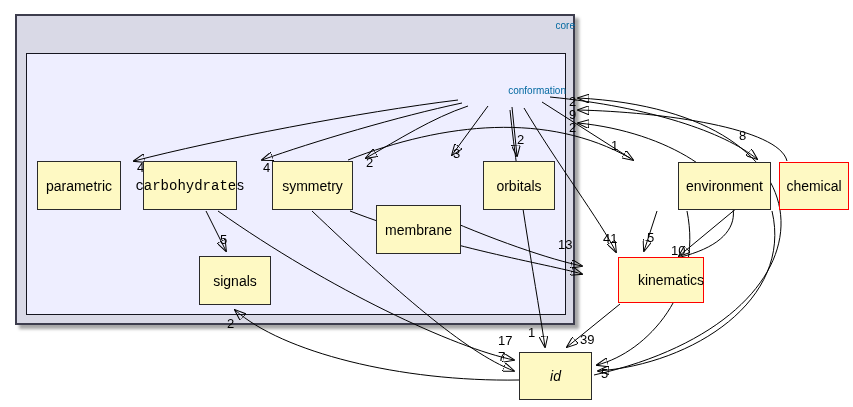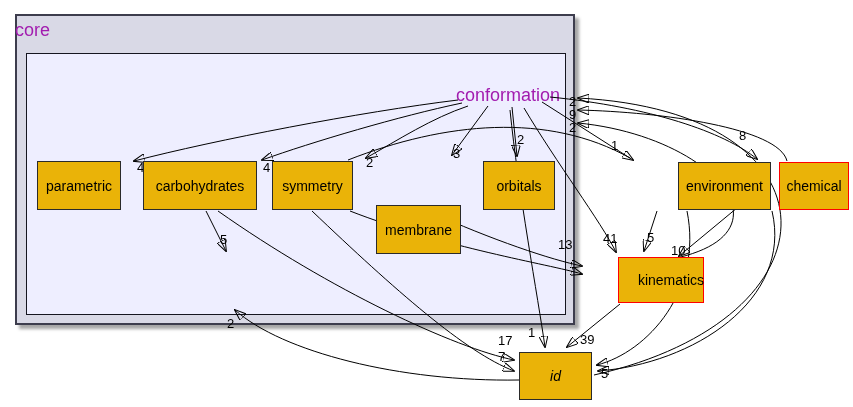--- a/index.html
+++ b/index.html
@@ -11,26 +11,26 @@
     position:absolute;left:15px;top:14px;width:560px;height:311px;
     background:#d9d9e6;border:2px solid #3d3d4d;
     box-shadow:4px 4px 3px rgba(0,0,0,0.35);
     box-sizing:border-box;
   }
   .cluster-inner{
     position:absolute;left:26px;top:53px;width:540px;height:262px;
     background:#eeeeff;border:1px solid #15151f;box-sizing:border-box;
   }
   .cluster-label{
-    position:absolute;font-size:18px;text-align:left;color:#a21caf;
+    position:absolute;font-size:10px;text-align:right;color:#0369a1;
   }
   .lbl-core{left:15px;top:20px;width:560px;}
   .lbl-conformation{left:456px;top:85px;width:110px;}
   .node{
-    position:absolute;background:#eab308;border:1px solid #2a2a2a;
+    position:absolute;background:#fef9c3;border:1px solid #2a2a2a;
     display:flex;align-items:center;justify-content:center;
     font-size:14px;box-sizing:border-box;cursor:pointer;
   }
   .node.red{border:1px solid #ff0000;margin-left:31px;}
   svg.edges{position:absolute;left:0;top:0;width:853px;height:407px;pointer-events:none;}
   svg.edges path{stroke:#000;stroke-width:1;fill:none;}
   svg.edges text{font-family:"Liberation Sans",sans-serif;font-size:13px;fill:#000;}
 </style>
 </head>
 <body>
@@ -95,22 +95,23 @@
     <text x="671" y="255">10</text>
     <text x="580" y="344">39</text>
     <text x="601" y="378">5</text>
     <text x="227" y="328">2</text>
     <text x="569" y="106">2</text>
     <text x="569" y="119">9</text>
     <text x="569" y="132">2</text>
   </svg>
 
   <div class="node" style="left:37px;top:161px;width:84px;height:49px;">parametric</div>
-  <div class="node" style="left:143px;top:161px;width:114px;height:49px;">carbohydrates</div>
+  <div class="node" style="left:143px;top:161px;width:94px;height:49px;font-family:Liberation Mono, monospace;">carbohydrates</div>
   <div class="node" style="left:272px;top:161px;width:81px;height:49px;">symmetry</div>
   <div class="node" style="left:376px;top:161px;width:85px;height:49px;margin-top:44px;">membrane</div>
   <div class="node" style="left:483px;top:161px;width:72px;height:49px;">orbitals</div>
+  <div class="node" style="left:199px;top:256px;width:72px;height:49px;">signals</div>
   <div class="node" style="left:630px;top:162px;width:93px;height:48px;margin-left:48px;">environment</div>
   <div class="node red" style="left:748px;top:162px;width:70px;height:48px;">chemical</div>
   <div class="node red" style="left:587px;top:257px;width:86px;height:46px;padding-left:20px;">kinematics</div>
   <div class="node" style="left:519px;top:352px;width:73px;height:48px;font-style:italic;">id</div>
 
 </div>
 
 </body></html>

